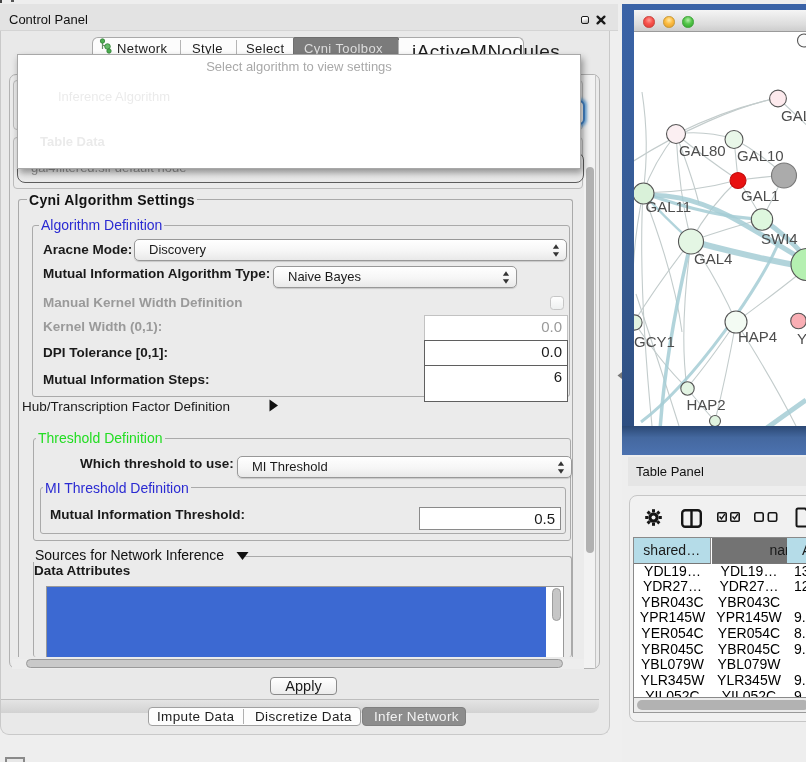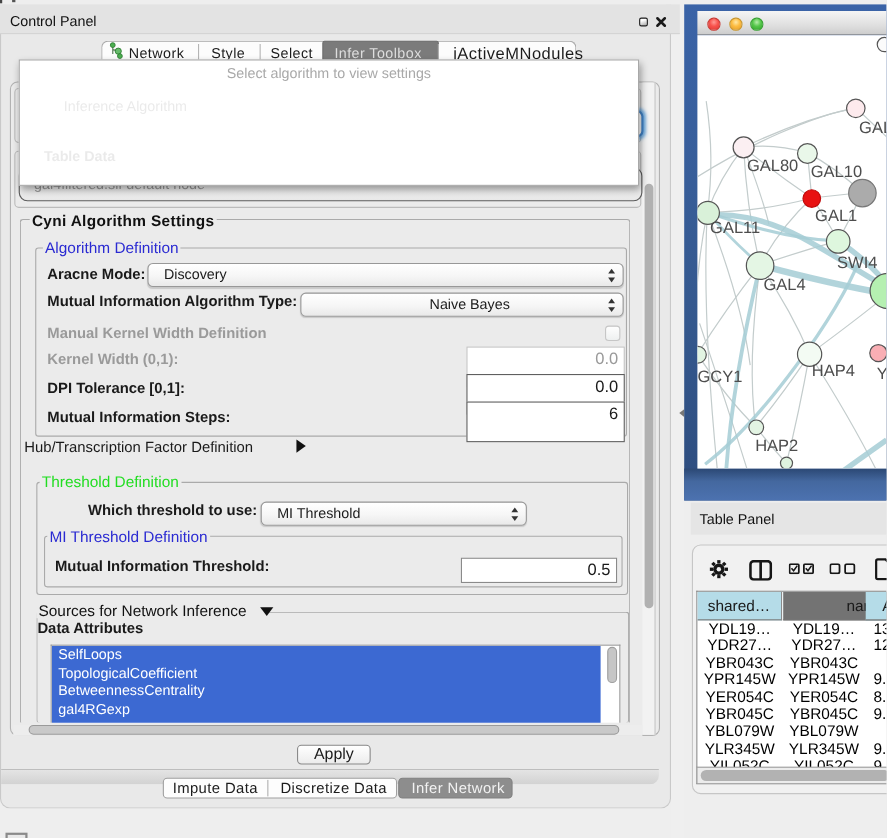--- a/index.html
+++ b/index.html
@@ -41,22 +41,22 @@
 <div class="abs" style="left:398px;top:40px;width:1px;height:16px;background:#b5b5b5;"></div>
 <svg class="abs" style="left:99px;top:38px;" width="15" height="16" viewBox="0 0 15 16">
   <path d="M3.5 3.5 L3.5 11 M3.5 7 L8 8.5 M8 8.5 L9.5 12.5" stroke="#6a8a6a" stroke-width="1.2" fill="none"></path>
   <circle cx="3.5" cy="3" r="2.2" fill="#4caf50" stroke="#2e7d32" stroke-width="0.8"></circle>
   <circle cx="8.5" cy="8.5" r="2.8" fill="#66bb6a" stroke="#2e7d32" stroke-width="0.8"></circle>
   <circle cx="10" cy="13" r="2.2" fill="#4caf50" stroke="#2e7d32" stroke-width="0.8"></circle>
 </svg>
 <div class="abs" style="left:117px;top:41px;font-size:13px;letter-spacing:0.4px;color:#1c1c1c;">Network</div>
 <div class="abs" style="left:192px;top:41px;font-size:13px;letter-spacing:0.4px;color:#1c1c1c;">Style</div>
 <div class="abs" style="left:246px;top:41px;font-size:13px;letter-spacing:0.4px;color:#1c1c1c;">Select</div>
-<div class="abs" style="left:304px;top:41px;font-size:13px;letter-spacing:0.4px;color:#dedede;">Infer Toolbox</div>
-<div class="abs" style="left:412px;top:41px;font-size:15px;letter-spacing:0.45px;color:#1c1c1c;">jActiveMNodules</div>
+<div class="abs" style="left:304px;top:41px;font-size:13px;letter-spacing:0.4px;color:#dedede;">Cyni Toolbox</div>
+<div class="abs" style="left:412px;top:41px;font-size:19px;letter-spacing:0.45px;color:#1c1c1c;">jActiveMNodules</div>
 
 <div class="abs" style="left:9px;top:74px;width:591px;height:595px;background:#ebebeb;border:1px solid #b2b2b2;border-radius:7px;"></div>
 
 <div class="abs" style="left:13px;top:80px;width:570px;height:50px;border:1px solid #bbb;border-radius:4px;"></div>
 <div class="abs" style="left:13px;top:137px;width:570px;height:52px;border:1px solid #bbb;border-radius:4px;"></div>
 <div class="abs" style="left:584px;top:75px;width:12px;height:593px;background:#f2f2f2;border-right:1px solid #c4c4c4;"></div>
 <div class="abs" style="left:24px;top:100px;width:561px;height:25px;border-radius:6px;border:2.5px solid #4181c4;box-shadow:0 0 3px 1.5px rgba(90,160,220,0.85);background:#f2f2f2;"></div>
 <div class="abs" style="left:17px;top:152px;width:567px;height:31px;border-radius:8px;border:1.5px solid #5c5c5c;background:linear-gradient(#fdfdfd,#e8e8e8);font-size:13px;color:#999;padding:7px 0 0 13px;">gal4filtered.sif default node</div>
 <div class="abs" style="left:586px;top:167px;width:8px;height:386px;background:#b1b1b1;border-radius:4px;"></div>
 
@@ -67,21 +67,21 @@
 <div class="grplab" style="left:39px;top:218px;color:#2a2ad2;">Algorithm Definition</div>
 
 <div class="lab bold" style="left:43px;top:242px;">Aracne Mode:</div>
 <div class="combo" style="left:134px;top:239px;width:433px;">Discovery
   <svg class="arr" viewBox="0 0 9 14">
       <path d="M4.5 0 L8 5 L1 5 Z" fill="#333"></path>
       <path d="M4.5 14 L8 9 L1 9 Z" fill="#333"></path>
     </svg>
 </div>
 <div class="lab bold" style="left:43px;top:266px;">Mutual Information Algorithm Type:</div>
-<div class="combo" style="left:273px;top:266px;width:294px;text-align:center;">Naive Bayes
+<div class="combo" style="left:273px;top:266px;width:244px;">Naive Bayes
   <svg class="arr" viewBox="0 0 9 14">
       <path d="M4.5 0 L8 5 L1 5 Z" fill="#333"></path>
       <path d="M4.5 14 L8 9 L1 9 Z" fill="#333"></path>
     </svg>
 </div>
 <div class="lab bold" style="left:43px;top:295px;color:#9a9a9a;">Manual Kernel Width Definition</div>
 <div class="abs" style="left:550px;top:296px;width:14px;height:14px;border:1.5px solid #c6c6c6;border-radius:3.5px;background:linear-gradient(#fefefe,#eef0f0);"></div>
 <div class="lab bold" style="left:43px;top:319px;color:#9a9a9a;">Kernel Width (0,1):</div>
 <div class="field" style="left:424px;top:315px;width:144px;border:1px solid #c2c2c2;color:#9a9a9a;">0.0</div>
 <div class="lab bold" style="left:43px;top:345px;">DPI Tolerance [0,1]:</div>
@@ -90,42 +90,41 @@
 <div class="field" style="left:424px;top:365px;width:144px;">6</div>
 
 <div class="lab" style="left:22px;top:399px;">Hub/Transcription Factor Definition</div>
 <svg class="abs" style="left:268px;top:399px;" width="11" height="13" viewBox="0 0 11 13">
     <path d="M1.5 0.5 L10 6.5 L1.5 12.5 Z" fill="#111"></path>
   </svg>
 
 <div class="grp" style="left:33px;top:438px;width:538px;height:103px;"></div>
 <div class="grplab" style="left:36px;top:431px;color:#22dd22;text-align:right;">Threshold Definition</div>
 <div class="lab bold" style="left:80px;top:456px;">Which threshold to use:</div>
-<div class="combo" style="left:237px;top:456px;width:242px;">MI Threshold
+<div class="combo" style="left:237px;top:456px;width:335px;">MI Threshold
   <svg class="arr" viewBox="0 0 9 14">
       <path d="M4.5 0 L8 5 L1 5 Z" fill="#333"></path>
       <path d="M4.5 14 L8 9 L1 9 Z" fill="#333"></path>
     </svg>
 </div>
 
 <div class="grp" style="left:40px;top:487px;width:526px;height:47px;"></div>
 <div class="grplab" style="left:43px;top:481px;color:#2a2ad2;">MI Threshold Definition</div>
 <div class="lab bold" style="left:50px;top:507px;">Mutual Information Threshold:</div>
 <div class="field" style="left:419px;top:507px;width:142px;height:23px;border:1px solid #8a8a8a;">0.5</div>
 
 <div class="grp" style="left:33px;top:556px;width:539px;height:101px;border-bottom:none;"></div>
 <div class="grplab" style="left:33px;top:548px;color:#111;background:#ebebeb;padding-right:18px;">Sources for Network Inference</div>
 <svg class="abs" style="left:236px;top:551px;" width="13" height="10" viewBox="0 0 13 10">
     <path d="M0.5 1 L12.5 1 L6.5 9 Z" fill="#111"></path>
   </svg>
 <div class="lab bold" style="left:34px;top:563px;">Data Attributes</div>
 
 <div class="abs" style="left:46px;top:586px;width:518px;height:71px;background:#ffffff;border:1px solid #999;border-bottom:none;overflow:hidden;">
   <div style="position:absolute;left:0;top:0;width:499px;height:71px;background:#3c69d2;"></div>
-  <div style="position:absolute;left:6px;top:0px;font-size:13px;color:#fff;line-height:16.5px;">SelfLoops<br>TopologicalCoefficient<br>BetweennessCentrality<br>gal4RGexp</div>
   <div style="position:absolute;left:505px;top:1px;width:9px;height:33px;background:#c6c6c6;border:1px solid #9e9e9e;border-radius:5px;"></div>
 </div>
 
 <div class="abs" style="left:17px;top:54px;width:564px;height:115px;background:#ffffff;border:1px solid #a8a8a8;box-shadow:2px 4px 7px rgba(0,0,0,0.4);">
   <div style="position:absolute;left:40px;top:34px;font-size:13px;color:rgba(90,90,90,0.13);">Inference Algorithm</div>
   <div style="position:absolute;left:22px;top:79px;font-size:13px;color:rgba(90,90,90,0.13);font-weight:bold;">Table Data</div>
   <div style="position:absolute;left:0;top:4px;width:100%;text-align:center;font-size:13px;color:#a9a9a9;">Select algorithm to view settings</div>
 </div>
 
 <div class="abs" style="left:12px;top:659px;width:572px;height:10px;background:#ededed;"></div>

